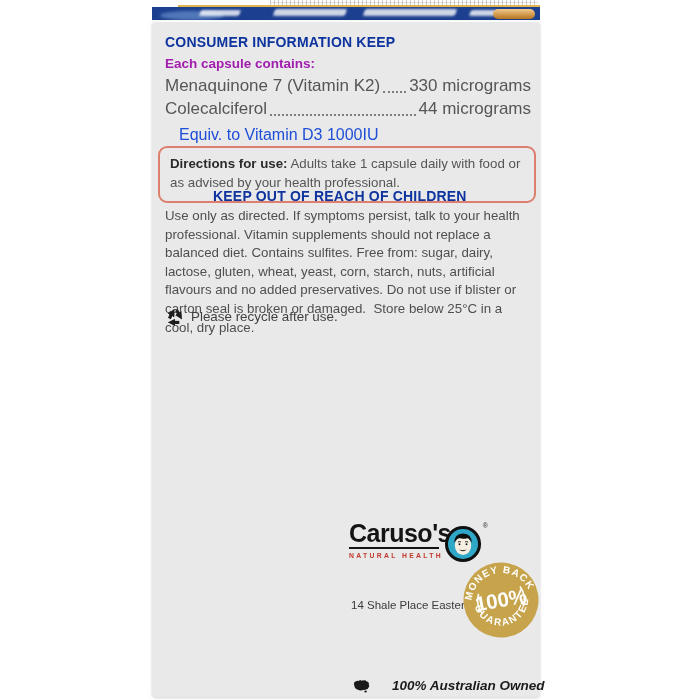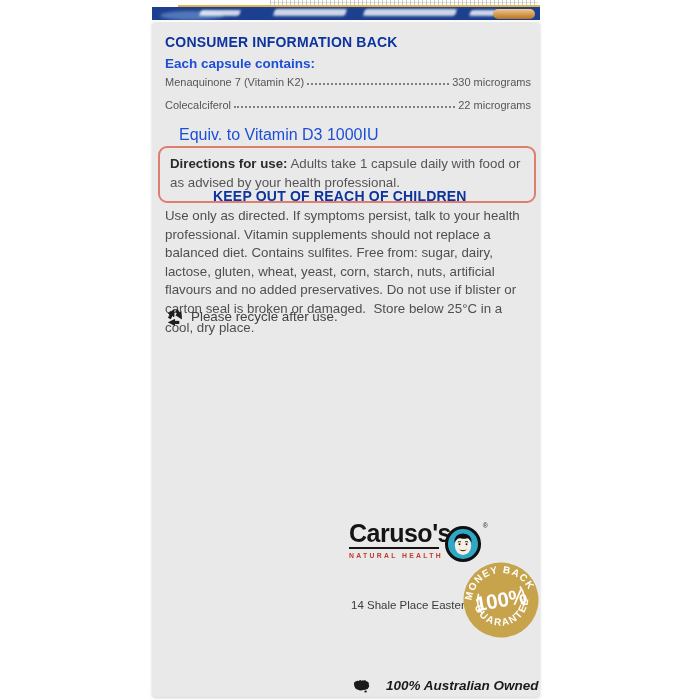--- a/index.html
+++ b/index.html
@@ -27,23 +27,23 @@
       background:rgba(125,165,220,.55);filter:blur(1.5px);}
   .capsule-blob{position:absolute;right:5px;top:1.5px;width:42px;height:10px;border-radius:6px;
       background:linear-gradient(#f3c98c,#b5741f);filter:blur(.7px);}
 
   
   .panel{position:absolute;left:152px;top:21px;width:388px;height:676px;background:#e9e9e9;
     border-radius:4px;box-shadow:0 1px 3px rgba(0,0,0,.18), inset 0 1px 0 rgba(255,255,255,.85);}
   .h-blue{position:absolute;color:#0d339e;font-weight:bold;font-size:14px;letter-spacing:.2px;white-space:nowrap;}
   #cip-heading{left:13px;top:13px;}
   #warning-heading{left:13px;top:167px;padding-left:48px;}
-  .capsule-heading{position:absolute;left:13px;top:35px;font-weight:bold;color:#1d4ed8;font-size:13.5px;}
+  .capsule-heading{position:absolute;left:13px;top:35px;font-weight:bold;color:#a21caf;font-size:13.5px;}
   .ing-row{position:absolute;left:13px;width:366px;display:flex;align-items:flex-end;
-    color:#565656;font-size:11px;white-space:nowrap;}
+    color:#565656;font-size:17px;white-space:nowrap;}
   .ing-row.r1{top:55px;} .ing-row.r2{top:78px;}
   .dots{flex:1;margin:0 3px 3px;border-bottom:2px dotted #7e7e7e;}
   .equiv{position:absolute;left:27px;top:105px;color:#1d4ed8;font-size:16px;}
   .directions{position:absolute;left:6px;top:125px;width:354px;padding:7px 10px 9px;
     border:2px solid #dd7f6f;border-radius:9px;font-size:13.3px;color:#555;line-height:18.5px;}
   .directions b{color:#2b2b2b;}
   .usage{position:absolute;left:13px;top:186px;width:364px;font-size:13.3px;line-height:18.6px;
     color:#4f4f4f;white-space:pre-wrap;}
   .recycle-row{position:absolute;left:11px;top:284px;display:flex;align-items:center;gap:5px;
     color:#404040;font-size:13.4px;}
@@ -54,21 +54,21 @@
   .brand-name{font-size:25px;font-weight:bold;color:#141414;letter-spacing:-.5px;line-height:25px;}
   .brand-underline{height:2px;background:#141414;margin-top:1px;width:90px;}
   .brand-tagline{font-size:6.8px;letter-spacing:2.35px;color:#c23a2c;font-weight:bold;margin-top:2.5px;white-space:nowrap;}
   .face-wrap{position:relative;margin-top:4px;}
   .reg-mark{position:absolute;right:-6px;top:-3px;font-size:7px;color:#2b2b2b;}
 
   
   .address{position:absolute;left:199px;top:542px;font-size:11.5px;line-height:17px;
     color:#3b3b3b;white-space:pre-wrap;}
   .gold-badge{position:absolute;left:308px;top:538px;}
-  .owned-row{position:absolute;left:199px;top:657px;display:flex;align-items:center;gap:15px;
+  .owned-row{position:absolute;left:199px;top:657px;display:flex;align-items:center;gap:21px;
     font-style:italic;font-weight:bold;font-size:13.5px;color:#1b1b1b;white-space:nowrap;}
 </style>
 </head>
 <body>
 
 <div>
 
   <div class="carton-top">
     <div class="crinkle"></div>
     <div class="gold-line"></div>
@@ -77,33 +77,33 @@
       <span class="bb bb1"></span>
       <span class="bb bb2"></span>
       <span class="bb bb3"></span>
       <span class="bb bb4"></span>
       <span class="capsule-blob"></span>
     </div>
   </div>
 
   <div class="panel">
 
-    <div id="cip-heading" class="h-blue">CONSUMER INFORMATION BACK</div>
+    <div id="cip-heading" class="h-blue">CONSUMER INFORMATION KEEP</div>
 
     <div class="capsule-heading">Each capsule contains:</div>
 
     <div class="ing-row r1">
       <span>Menaquinone 7 (Vitamin K2)</span>
       <span class="dots"></span>
       <span>330 micrograms</span>
     </div>
     <div class="ing-row r2">
       <span>Colecalciferol</span>
       <span class="dots"></span>
-      <span>22 micrograms</span>
+      <span>44 micrograms</span>
     </div>
     <div class="equiv">Equiv. to Vitamin D3 1000IU</div>
 
     <div class="directions"><b>Directions for use:</b><span> Adults take 1 capsule daily with food or as advised by your health professional.</span></div>
 
     <div id="warning-heading" class="h-blue">KEEP OUT OF REACH OF CHILDREN</div>
 
     <div class="usage">Use only as directed. If symptoms persist, talk to your health professional. Vitamin supplements should not replace a balanced diet. Contains sulfites. Free from: sugar, dairy, lactose, gluten, wheat, yeast, corn, starch, nuts, artificial flavours and no added preservatives. Do not use if blister or carton seal is broken or damaged.  Store below 25°C in a cool, dry place.</div>
 
     <div class="recycle-row">

